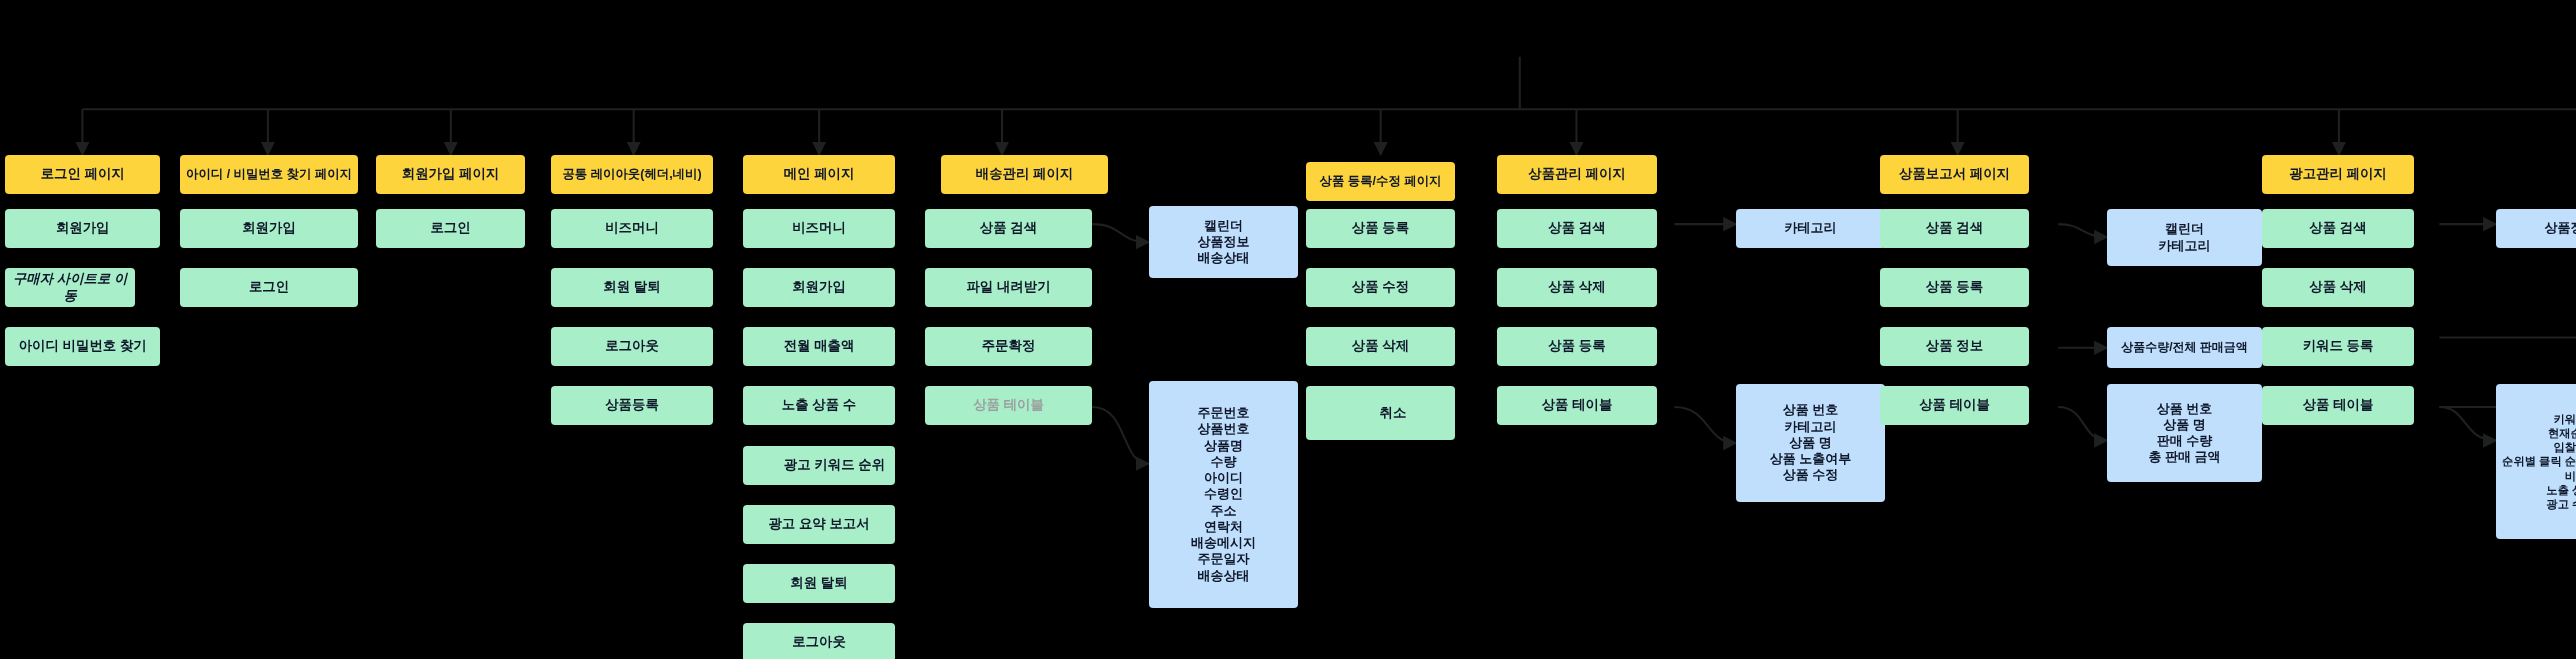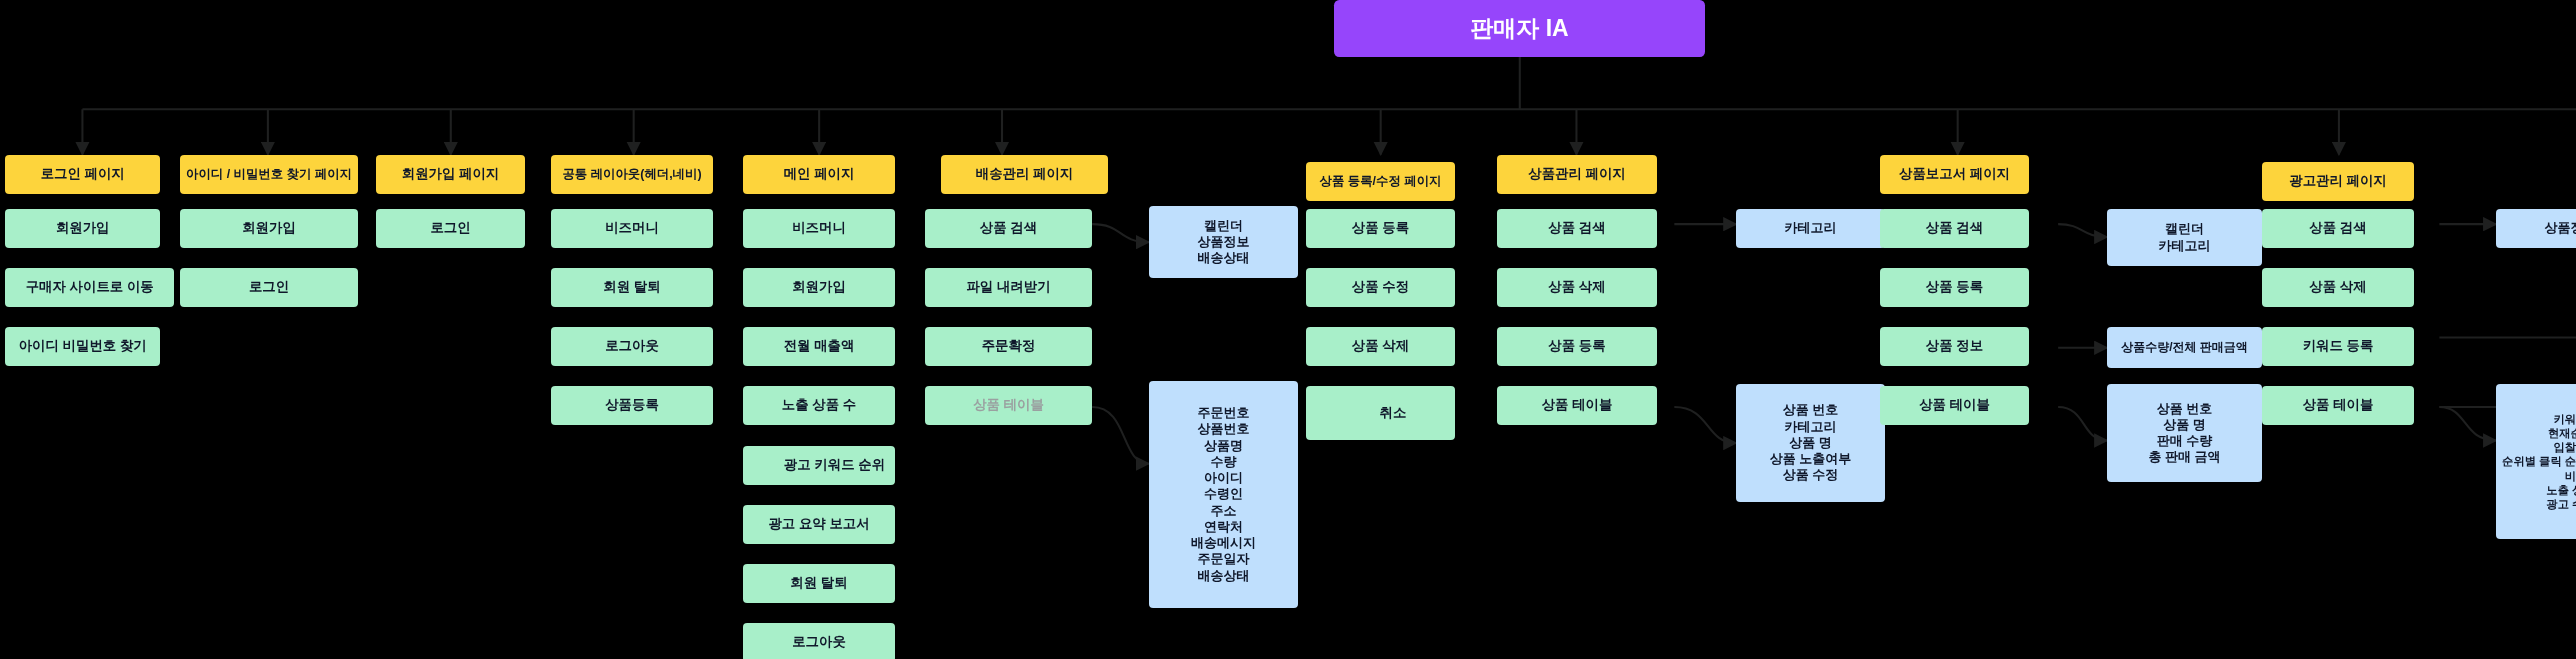--- a/index.html
+++ b/index.html
@@ -67,25 +67,24 @@
 
       <path d="M5955 720 C6005 720 5998 805 6040 805" marker-end="url(#ar)"></path>
     </g>
     <defs>
       <marker id="ar" viewBox="0 0 10 10" refX="9" refY="5" markerWidth="7" markerHeight="7" orient="auto-start-reverse">
         <path d="M 0 0 L 10 5 L 0 10 z" fill="#1f2020"></path>
       </marker>
     </defs>
   </svg>
 
-  <div class="node root" style="left:1334px;top:0px;width:371px;height:57px;">판매자 IA</div>
 
   <div class="node page" style="left:5.2px;top:155px;width:155px;height:39px;">로그인 페이지</div>
   <div class="node item" style="left:5.2px;top:209px;width:155px;height:39px;">회원가입</div>
-  <div class="node item" style="left:5.2px;top:268px;width:169px;height:39px;">구매자 사이트로 이동</div>
+  <div class="node item" style="left:5.2px;top:268px;width:130px;height:39px;font-style:italic;">구매자 사이트로 이동</div>
   <div class="node item" style="left:5.2px;top:327px;width:155px;height:39px;">아이디 비밀번호 찾기</div>
 
   <div class="node page" style="left:180px;top:155px;width:178px;height:39px;font-size:12.4px;">아이디 / 비밀번호 찾기 페이지</div>
   <div class="node item" style="left:180px;top:209px;width:178px;height:39px;">회원가입</div>
   <div class="node item" style="left:180px;top:268px;width:178px;height:39px;">로그인</div>
 
   <div class="node page" style="left:376px;top:155px;width:149px;height:39px;">회원가입 페이지</div>
   <div class="node item" style="left:376px;top:209px;width:149px;height:39px;">로그인</div>
 
   <div class="node page" style="left:551px;top:155px;width:162px;height:39px;font-size:12.4px;">공통 레이아웃(헤더,네비)</div>
@@ -148,21 +147,21 @@
   <div class="node item" style="left:1880px;top:327px;width:149px;height:39px;">상품 정보</div>
   <div class="node item" style="left:1880px;top:386px;width:149px;height:39px;">상품 테이블</div>
   <div class="node detail" style="left:2107px;top:209px;width:155px;height:57px;">캘린더
 카테고리</div>
   <div class="node detail" style="left:2107px;top:327px;width:155px;height:41px;font-size:12px;">상품수량/전체 판매금액</div>
   <div class="node detail" style="left:2107px;top:384px;width:155px;height:98px;">상품 번호
 상품 명
 판매 수량
 총 판매 금액</div>
 
-  <div class="node page" style="left:2262px;top:162px;width:152px;height:39px;text-align:right;">광고관리 페이지</div>
+  <div class="node page" style="left:2262px;top:155px;width:152px;height:39px;text-align:right;">광고관리 페이지</div>
   <div class="node item" style="left:2262px;top:209px;width:152px;height:39px;">상품 검색</div>
   <div class="node item" style="left:2262px;top:268px;width:152px;height:39px;">상품 삭제</div>
   <div class="node item" style="left:2262px;top:327px;width:152px;height:39px;">키워드 등록</div>
   <div class="node item" style="left:2262px;top:386px;width:152px;height:39px;">상품 테이블</div>
   <div class="node detail" style="left:2496px;top:209px;width:149px;height:39px;">상품정보</div>
   <div class="node detail" style="left:2496px;top:384px;width:149px;height:155px;font-size:11.3px;">키워드
 현재순위
 입찰가
 순위별 클릭 순위별 총 광고비
 노출 상태

